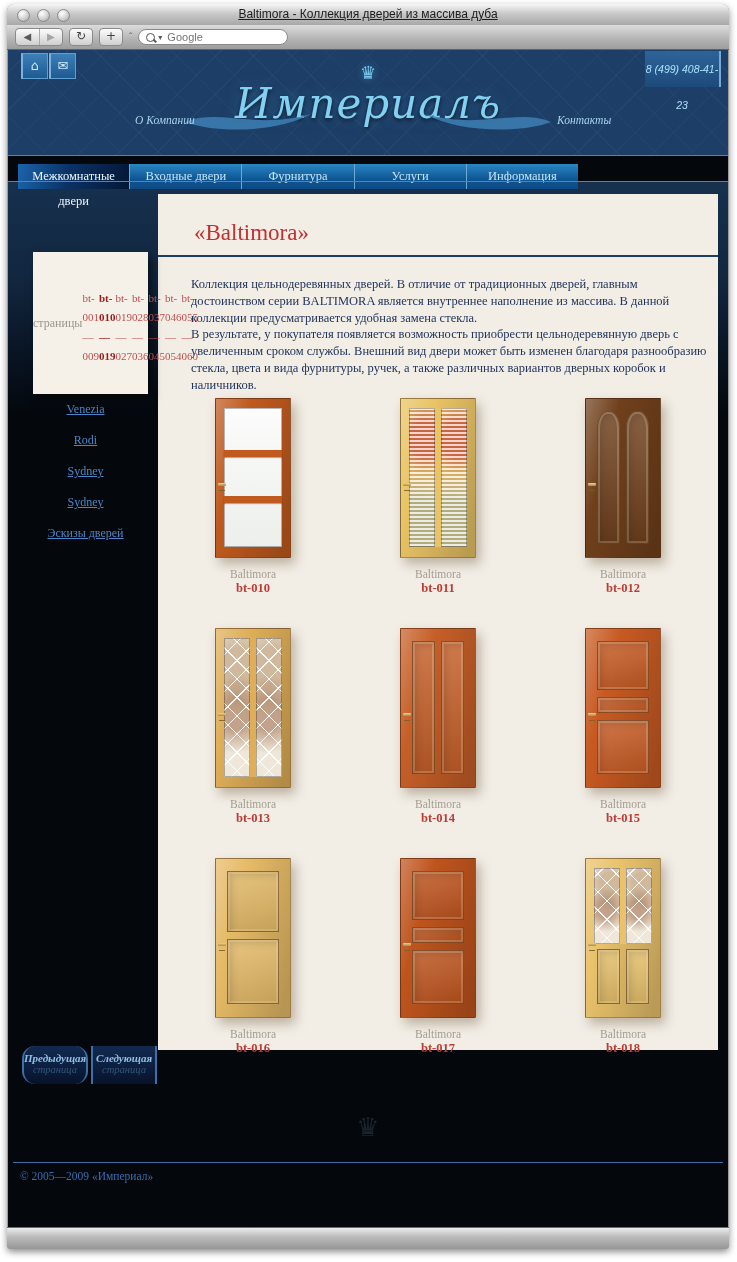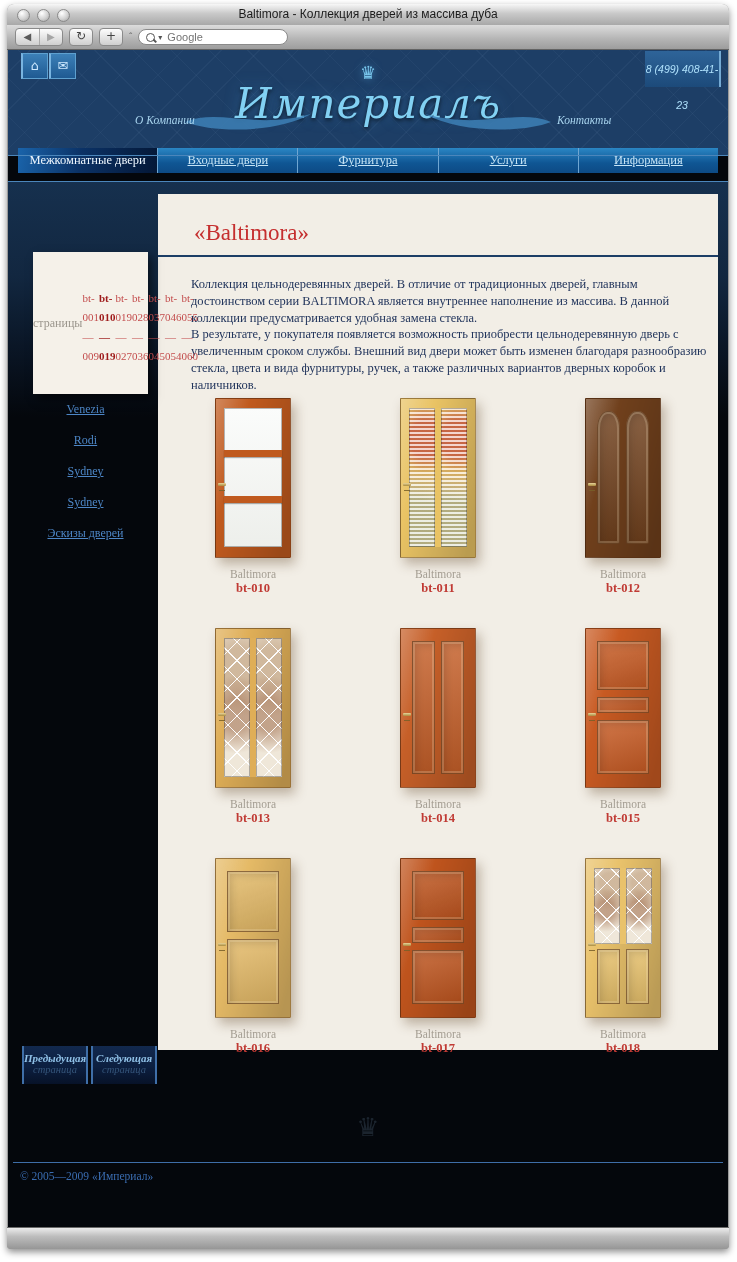--- a/index.html
+++ b/index.html
@@ -9,21 +9,21 @@
   .window{position:absolute;left:7px;top:4px;width:722px;height:1245px;
           background:#9a9a9a;border-radius:7px 7px 4px 4px;
           box-shadow:0 3px 7px rgba(0,0,0,.45);}
   .titlebar{position:absolute;top:0;left:0;right:0;height:21px;border-radius:7px 7px 0 0;
             background:linear-gradient(#f7f7f7,#c9c9c9 45%,#a8a8a8);
             border-bottom:1px solid #7d7d7d;}
   .lights{position:absolute;left:10px;top:5px;display:flex;gap:7px;}
   .light{width:11px;height:11px;border-radius:50%;border:1px solid #8a8a8a;
          background:radial-gradient(circle at 35% 30%,#ffffff,#d2d2d2 55%,#9c9c9c);}
   .wintitle{position:absolute;left:0;right:0;top:3px;text-align:center;
-            font:12px "Liberation Sans",sans-serif;color:#1c1c1c;}
+            font:12px "Liberation Sans",sans-serif;color:#1c1c1c;text-decoration:underline;}
   .toolbar{position:absolute;top:21px;left:0;right:0;height:25px;
            background:linear-gradient(#dcdcdc,#b3b3b3 60%,#9d9d9d);
            border-bottom:1px solid #636363;display:flex;align-items:center;
            padding:0 8px;box-sizing:border-box;gap:6px;}
   .seg{width:46px;height:16px;border:1px solid #8a8a8a;border-radius:4px;
        background:linear-gradient(#fdfdfd,#cfcfcf);display:flex;}
   .seg span{flex:1;text-align:center;font:10px/15px "DejaVu Sans",sans-serif;}
   .seg .bk{color:#5a5a5a;border-right:1px solid #aaa;}
   .seg .fw{color:#a5a5a5;}
   .tbtn{width:22px;height:16px;border:1px solid #8a8a8a;border-radius:4px;
@@ -59,21 +59,21 @@
          font:18px "DejaVu Sans",sans-serif;color:#79c6ec;text-shadow:0 0 8px rgba(90,180,235,.6);}
   .logo{position:absolute;left:0;right:0;top:30px;text-align:center;
         font:italic 42px/48px "DejaVu Serif",serif;color:#82d1f3;letter-spacing:1px;
         text-shadow:0 2px 4px rgba(0,0,0,.65),0 0 16px rgba(80,170,230,.35);}
   .swash{position:absolute;top:56px;opacity:.85;}
   .swash.l{left:175px;} .swash.r{right:175px;transform:scaleX(-1);}
   .hlink{position:absolute;top:64px;font:italic 11.5px "Liberation Serif",serif;color:#a8d4ee;
          text-decoration:none;cursor:pointer;}
   .about{left:127px;} .contacts{left:549px;}
   .navline{position:absolute;left:0;right:0;height:1px;background:#4b86bb;z-index:5;}
-  .nav{position:absolute;top:98px;left:10px;width:700px;height:25px;display:flex;z-index:4;justify-content:center;}
+  .nav{position:absolute;top:114px;left:10px;width:560px;height:25px;display:flex;z-index:4;justify-content:center;}
   .tab{flex:1;text-align:center;font:12.5px/25px "Liberation Serif",serif;color:#c5e4f6;
        text-decoration:underline;cursor:pointer;border-right:1px solid #6fa6d2;
        background:linear-gradient(180deg,#2a86c4,#0f5694 60%,#0d4a85);}
   .tab:last-child{border-right:none;}
   .tab.active{background:linear-gradient(100deg,#1a64ab 0%,#0b3266 45%,#041736 100%);
               color:#eef7ff;text-decoration:none;}
   .band{position:absolute;top:132px;left:0;right:0;height:235px;z-index:1;
         background:linear-gradient(180deg,#16304e 0%,#122740 40%,#0a1626 70%,#04070c 100%);}
   .content{position:absolute;left:150px;top:144px;width:560px;height:856px;background:#f2eee6;z-index:2;}
   .heading{position:absolute;left:36px;top:26px;font:23px "Liberation Serif",serif;color:#c52f2f;}
@@ -126,21 +126,21 @@
   .half{flex:0 0 55%;display:flex;} .bot{flex:1;display:flex;padding:5px 3px 3px 3px;}
   .handle{position:absolute;left:2px;top:84px;width:8px;height:3px;border-radius:1px;
           background:linear-gradient(#e8d49a,#a98b3f);box-shadow:0 6px 0 -1px rgba(120,95,40,.85);}
   .door-series{font:11.5px "Liberation Serif",serif;color:#a49e93;margin-top:10px;}
   .door-code{font:bold 12.5px "Liberation Serif",serif;color:#c03a34;margin-top:1px;}
   
   .pagebtn{position:absolute;width:66px;height:38px;top:996px;z-index:2;cursor:pointer;
            background:linear-gradient(180deg,#12294e,#0c1f40 55%,#071228);
            border-left:2px solid #3f6fa8;border-right:2px solid #3f6fa8;
            text-align:center;padding-top:6px;box-sizing:border-box;}
-  .prevbtn{left:14px;} .nextbtn{left:83px;}
+  .prevbtn{left:14px;border-radius:13px;} .nextbtn{left:83px;}
   .pb1{font:bold italic 11px "Liberation Serif",serif;color:#8fc0e6;}
   .pb2{font:italic 10.5px "Liberation Serif",serif;color:#35557a;}
   
   .emblem{position:absolute;left:0;right:0;top:1062px;text-align:center;
           font:26px "DejaVu Sans",sans-serif;color:rgba(110,140,170,.22);z-index:2;}
   .footrule{position:absolute;left:5px;right:5px;top:1112px;height:1px;background:#3e6ea8;z-index:2;}
   .copyright{position:absolute;left:12px;top:1120px;font:11.5px "Liberation Serif",serif;color:#3a6cb0;z-index:2;}
 </style>
 </head>
 <body>

